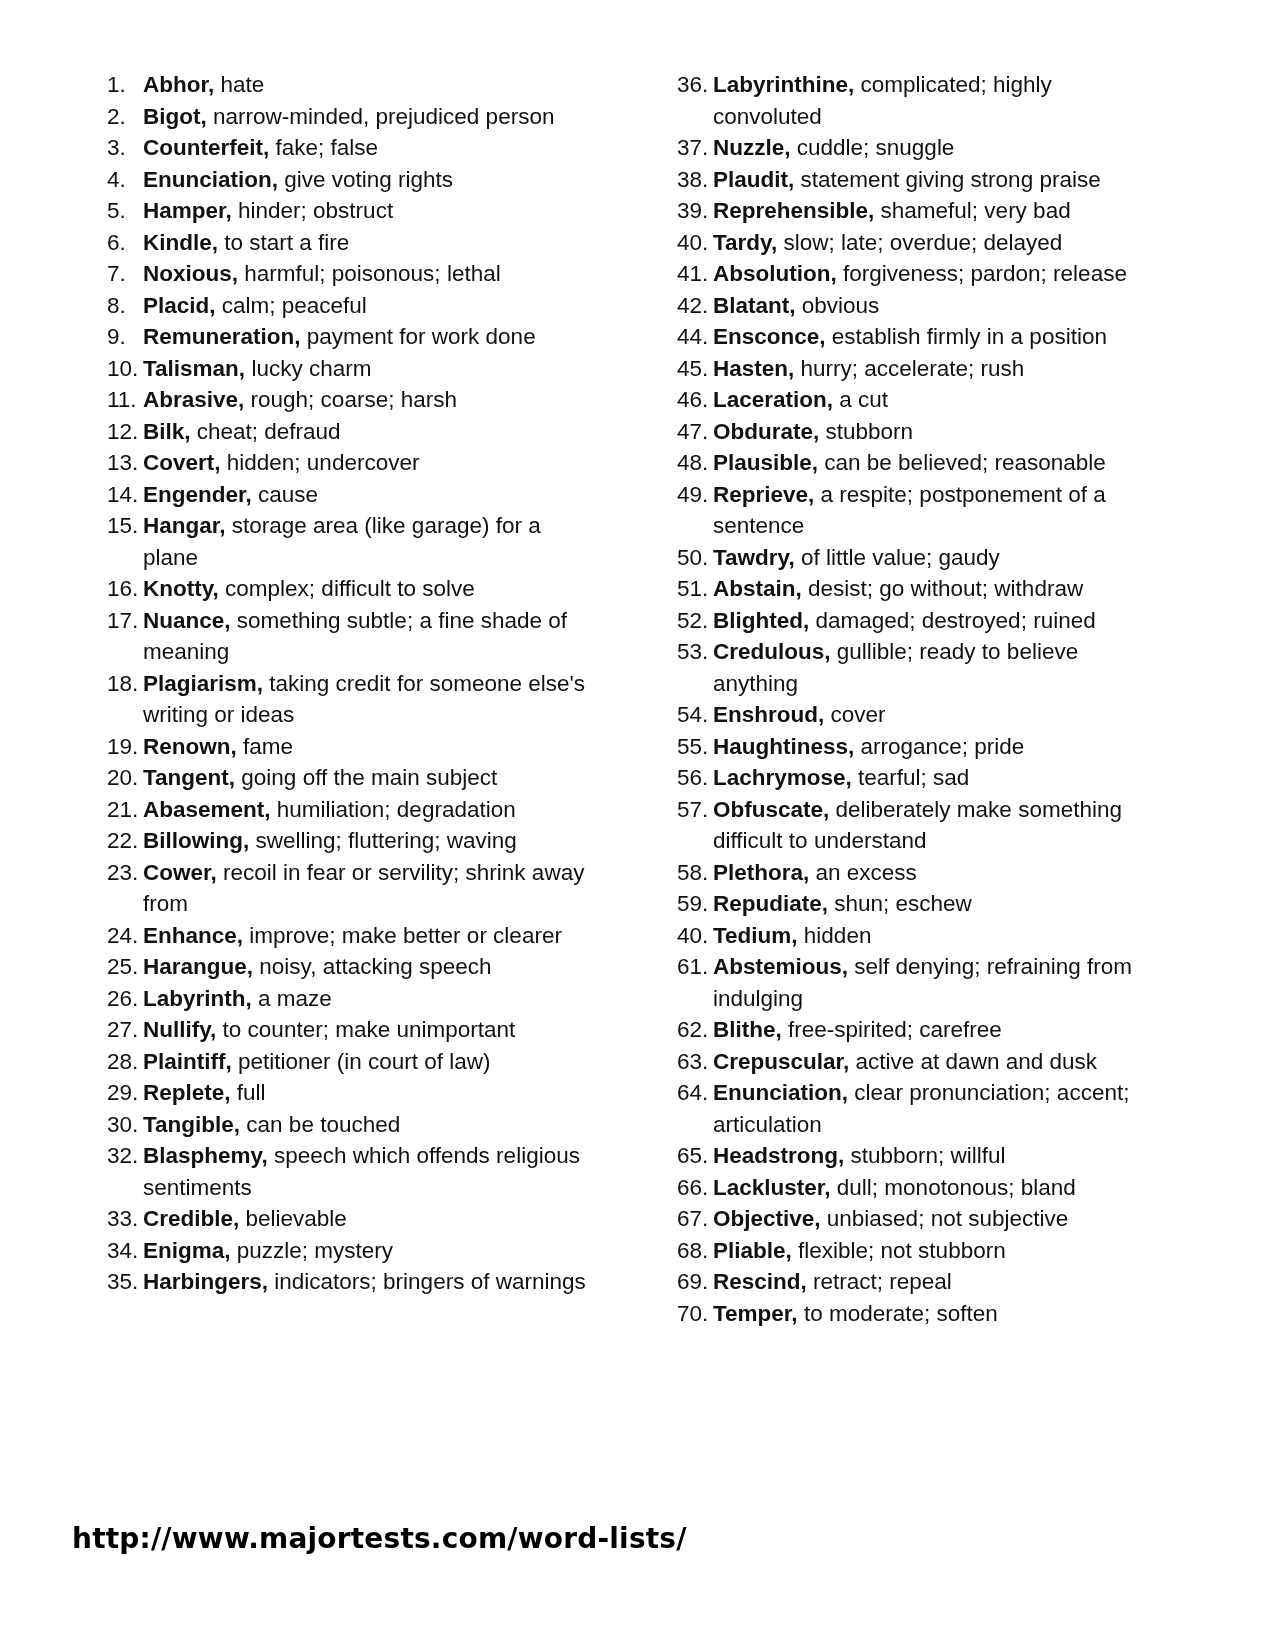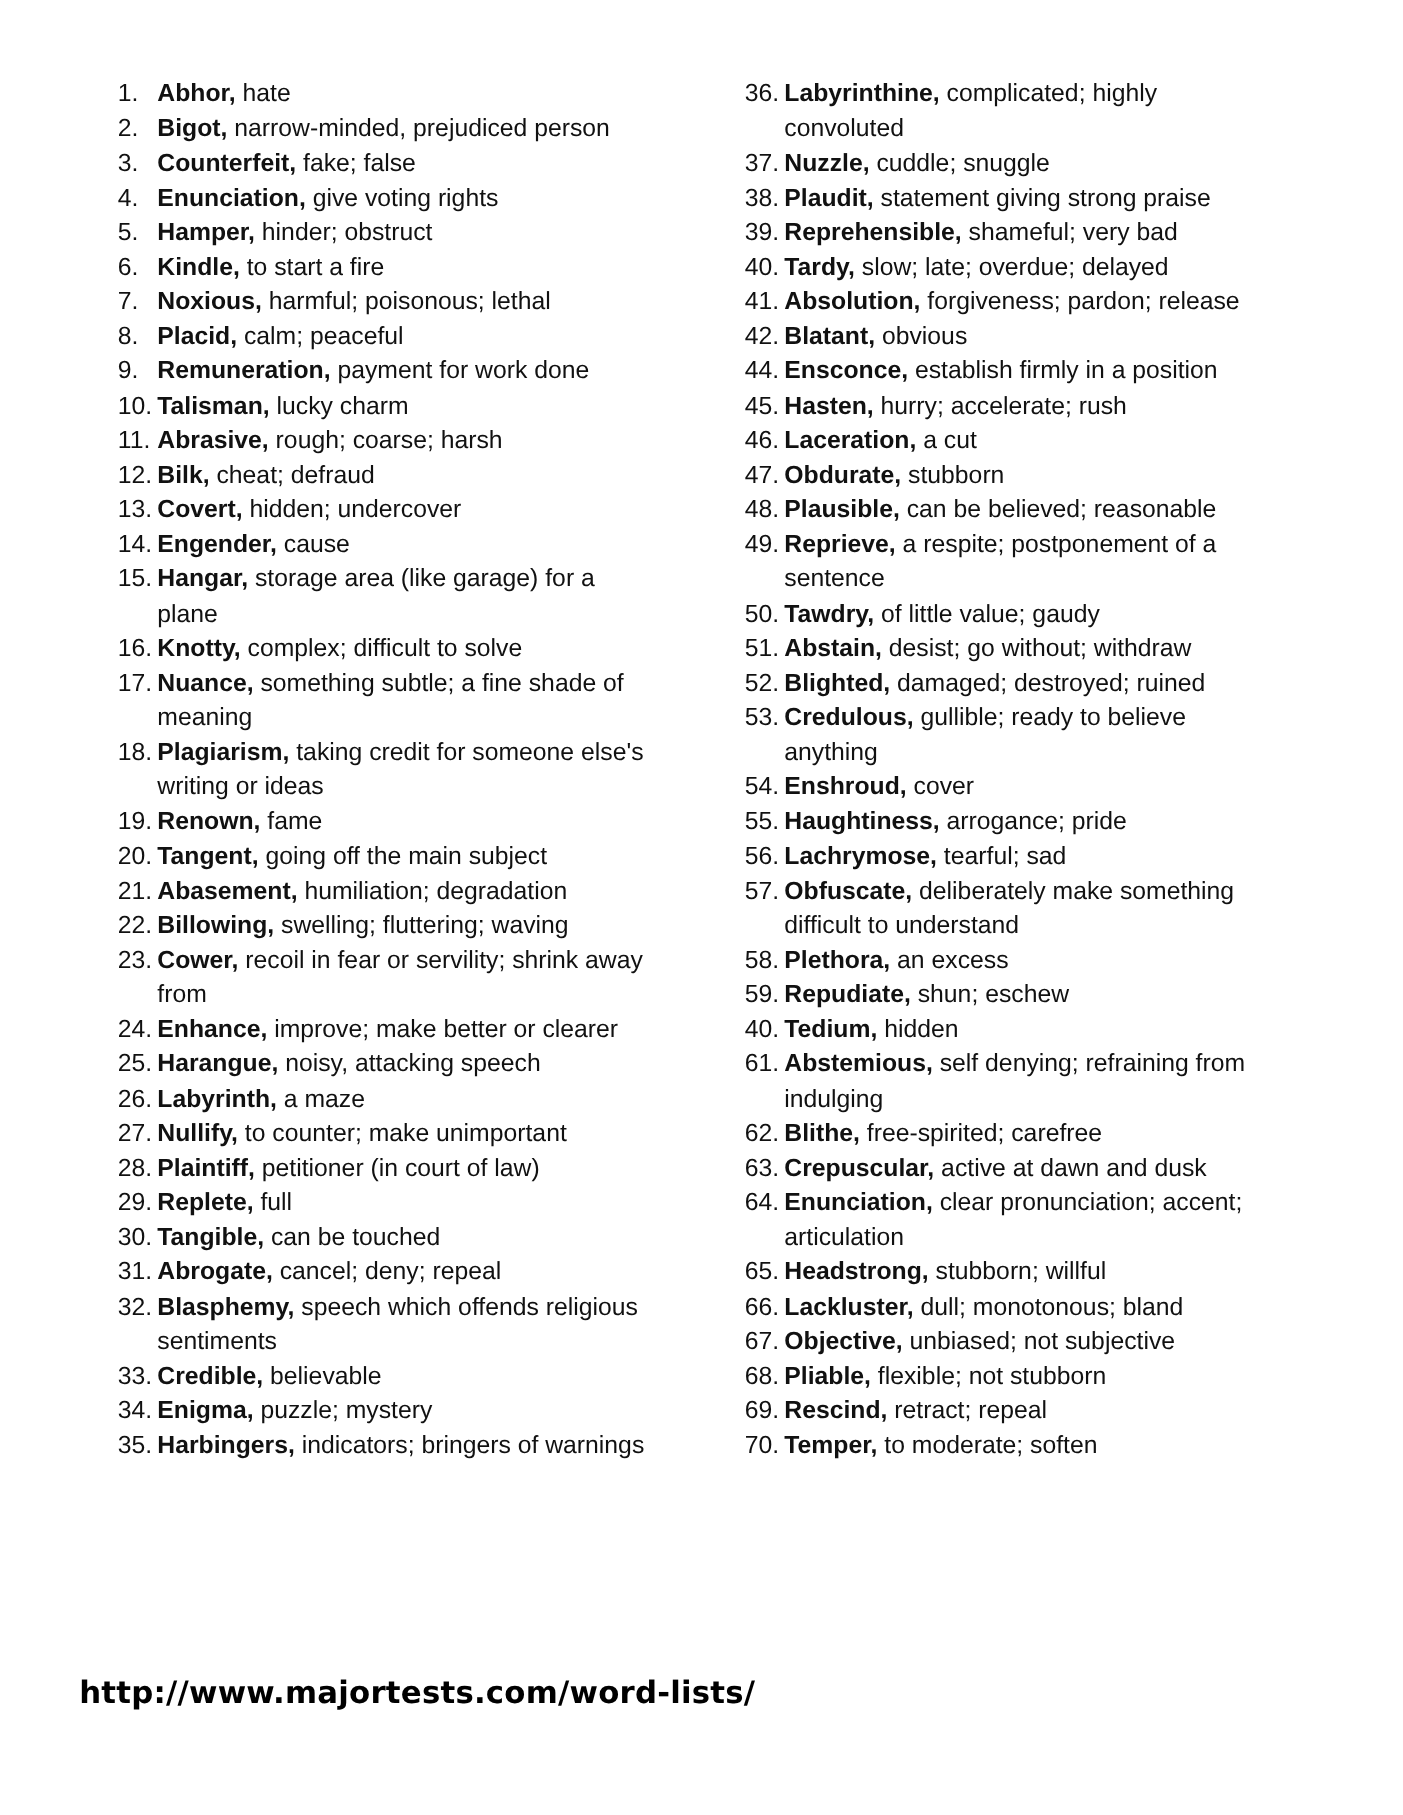--- a/index.html
+++ b/index.html
@@ -133,24 +133,20 @@
     </div>
     <div class="entry">
       <span class="num">29.</span>
       <span class="body"><span class="word">Replete,</span><span class="def"> full</span></span>
     </div>
     <div class="entry">
       <span class="num">30.</span>
       <span class="body"><span class="word">Tangible,</span><span class="def"> can be touched</span></span>
     </div>
     <div class="entry">
-      <span class="num">31.</span>
-      <span class="body"><span class="word">Abrogate,</span><span class="def"> cancel; deny; repeal</span></span>
-    </div>
-    <div class="entry">
       <span class="num">32.</span>
       <span class="body"><span class="word">Blasphemy,</span><span class="def"> speech which offends religious sentiments</span></span>
     </div>
     <div class="entry">
       <span class="num">33.</span>
       <span class="body"><span class="word">Credible,</span><span class="def"> believable</span></span>
     </div>
     <div class="entry">
       <span class="num">34.</span>
       <span class="body"><span class="word">Enigma,</span><span class="def"> puzzle; mystery</span></span>

